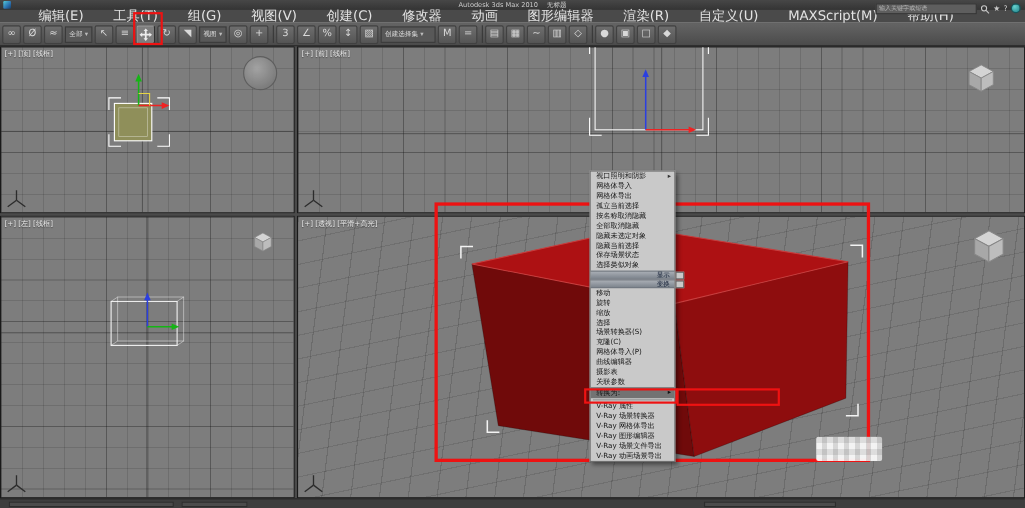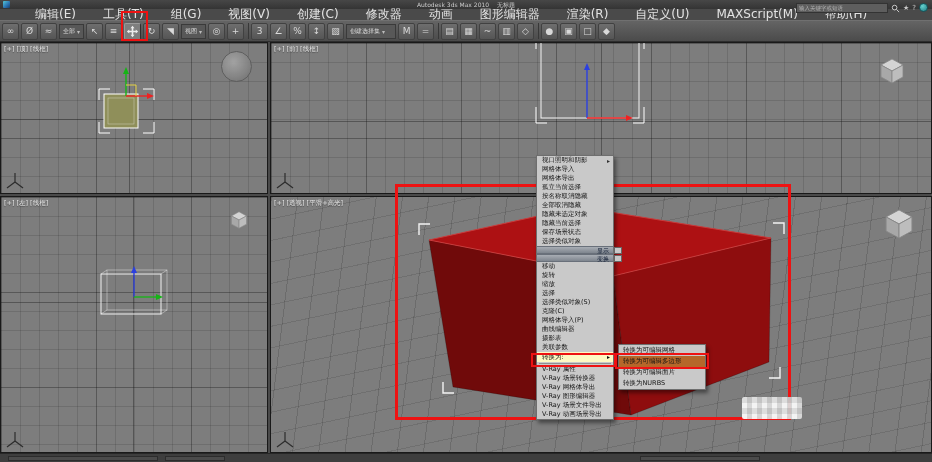--- a/index.html
+++ b/index.html
@@ -53,21 +53,21 @@
   .tripod { position:absolute; left:4px; bottom:3px; z-index:4; }
   .navdisc { position:absolute; left:220px; top:8px; width:31px; height:31px; border-radius:50%; border:1px solid #5c5c5c; background:radial-gradient(circle at 40% 35%, #a6a6a6, #6e6e6e); opacity:.92; z-index:4; }
   .viewcube { position:absolute; z-index:4; }
 
   
   .ctxmenu { position:absolute; left:536px; top:155px; width:78px; background:#c9c9c9; border:1px solid #6e6e6e; box-shadow:2px 3px 4px rgba(0,0,0,.45); z-index:10; }
   .menu-item { display:flex; justify-content:space-between; align-items:flex-start; height:9px; padding:0 3px 0 5px; font-size:6.5px; line-height:9px; color:#141414; white-space:nowrap; }
   .mi-arrow { font-size:6px; color:#333; }
   .quad-header { position:relative; height:8px; background:linear-gradient(#a8adb4,#7e858e); border-top:1px solid #69707a; border-bottom:1px solid #69707a; color:#101c33; font-size:6px; line-height:7px; text-align:right; padding-right:4px; }
   .quad-pin { position:absolute; right:-9px; top:0; width:8px; height:7px; background:#c9c9c9; border:1px solid #666; }
-  .menu-item.convert { height:10px; line-height:10px; background:#fef9c3; }
+  .menu-item.convert { height:10px; line-height:10px; background:#737373; }
   .menu-item.convert .mi-arrow { color:#111; }
   .menu-divider { height:1px; background:#909090; margin:1px 2px; }
 
   
   .submenu { position:absolute; left:618px; top:344px; width:88px; background:#c9c9c9; border:1px solid #6e6e6e; box-shadow:2px 3px 4px rgba(0,0,0,.45); z-index:11; }
   .submenu-item { height:11px; line-height:11px; font-size:6.5px; color:#141414; padding:0 4px; white-space:nowrap; }
   .submenu-item.hl { background:#b5672a; }
 
   
   .anno { position:absolute; border:2px solid #ee1212; pointer-events:none; }
@@ -358,21 +358,21 @@
         </div>
         <div class="menu-item">
           <span>缩放</span>
           <span class="mi-arrow"></span>
         </div>
         <div class="menu-item">
           <span>选择</span>
           <span class="mi-arrow"></span>
         </div>
         <div class="menu-item">
-          <span>选择类似对象(S)</span>
+          <span>场景转换器(S)</span>
           <span class="mi-arrow"></span>
         </div>
         <div class="menu-item">
           <span>克隆(C)</span>
           <span class="mi-arrow"></span>
         </div>
         <div class="menu-item">
           <span>网格体导入(P)</span>
           <span class="mi-arrow"></span>
         </div>
@@ -416,26 +416,20 @@
           <span>V-Ray 场景文件导出</span>
           <span class="mi-arrow"></span>
         </div>
         <div class="menu-item">
           <span>V-Ray 动画场景导出</span>
           <span class="mi-arrow"></span>
         </div>
       </div>
   </div>
 
-  <div class="submenu">
-    <div class="submenu-item">转换为可编辑网格</div>
-    <div class="submenu-item hl">转换为可编辑多边形</div>
-    <div class="submenu-item">转换为可编辑面片</div>
-    <div class="submenu-item">转换为NURBS</div>
-  </div>
 
   <div class="anno" id="anno-move"></div>
   <div class="anno" id="anno-vp"></div>
   <div class="anno" id="anno-convert"></div>
   <div class="anno" id="anno-sub"></div>
 
   <div class="watermark"></div>
   <div class="statusbar">
     <div class="sfield" style="left:8px;width:150px;"></div>
     <div class="sfield" style="left:165px;width:60px;"></div>

